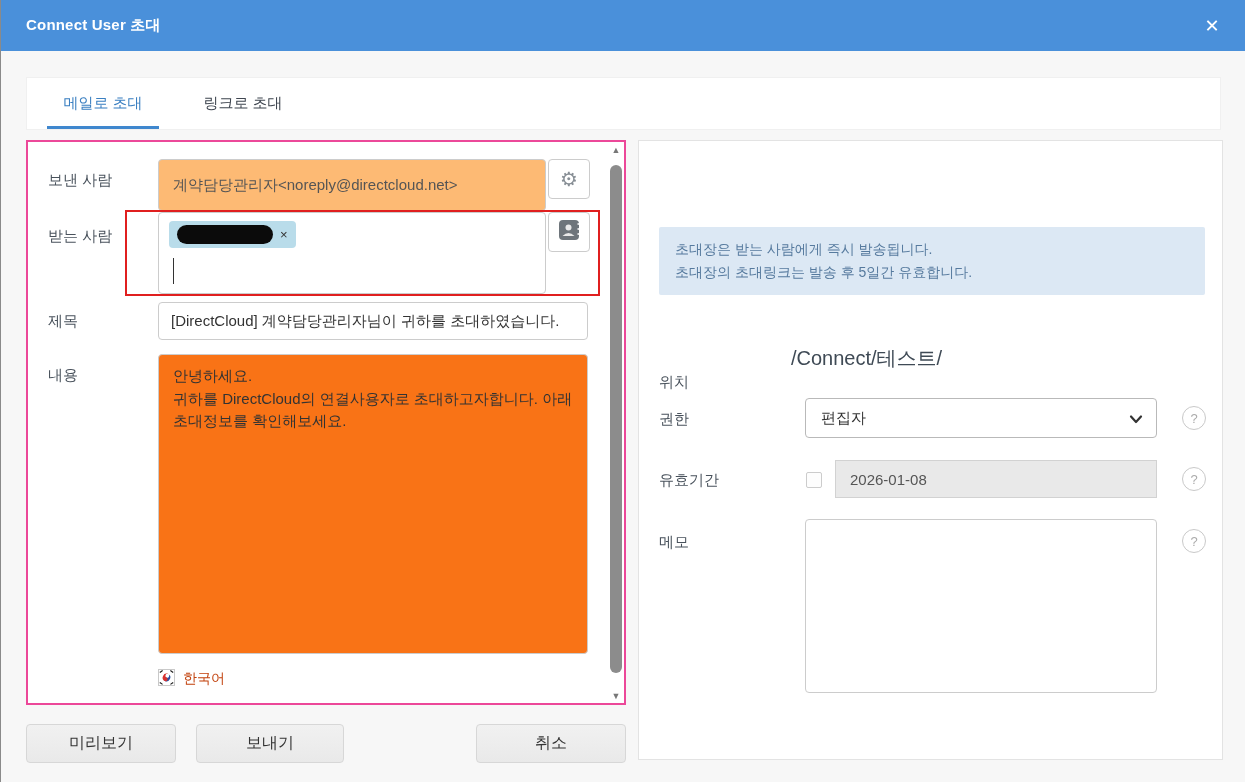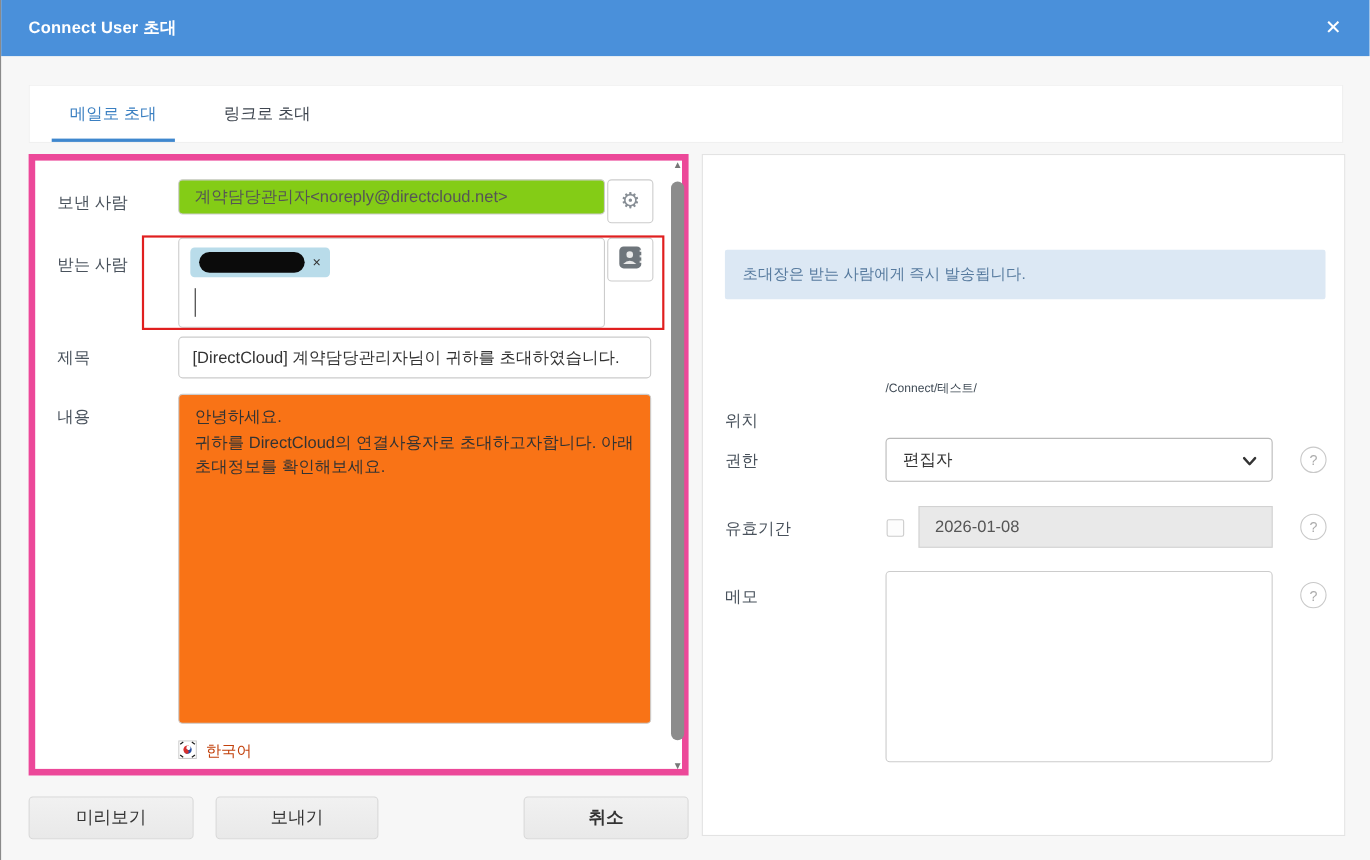--- a/index.html
+++ b/index.html
@@ -30,26 +30,26 @@
   }
   .tab { position:absolute; top:0; height:100%; width:112px;
     display:flex; align-items:center; justify-content:center;
     font-size:15px; cursor:pointer; }
   .tab.mail { left:20px; color:#3a7fc1; }
   .tab.link { left:160px; color:#3f4650; }
   .tab-underline { position:absolute; left:20px; bottom:0; width:112px; height:3px; background:#3f87ce; }
   
   .left-panel {
     position:absolute; left:25px; top:140px; width:600px; height:565px;
-    background:#fff; border:6px solid #ec4899;
+    background:#fff; border:2px solid #ec4899;
   }
   .flabel { position:absolute; left:20px; font-size:15px; color:#49525c; }
   .sender-input {
-    position:absolute; left:130px; top:17px; width:388px; height:32px;
-    background:#84cc16; border:1px solid #ccc; border-radius:4px;
+    position:absolute; left:130px; top:17px; width:388px; height:52px;
+    background:#fdba74; border:1px solid #ccc; border-radius:4px;
     font-size:15px; color:#555; padding:0 14px;
     font-family:"Liberation Sans","DejaVu Sans",sans-serif;
   }
   .icon-btn {
     position:absolute; width:42px; height:40px; background:#fff;
     border:1px solid #ccc; border-radius:4px; cursor:pointer;
     display:flex; align-items:center; justify-content:center;
   }
   .gear-btn { left:520px; top:17px; }
   .gear-glyph { font-size:20px; color:#878e95; line-height:1; }
@@ -90,34 +90,34 @@
   .sb-thumb { position:absolute; left:4px; top:20px; width:12px; height:508px; background:#8c8c8c; border-radius:6px; cursor:pointer; }
   
   .btn {
     position:absolute; top:724px; height:39px;
     background:linear-gradient(#f1f1f1,#e9e9e9); border:1px solid #d7d7d7; border-radius:4px;
     font-size:16px; color:#333; cursor:pointer;
     font-family:"Liberation Sans","DejaVu Sans",sans-serif;
   }
   .btn-preview { left:25px; width:150px; }
   .btn-send { left:195px; width:148px; }
-  .btn-cancel { left:475px; width:150px;font-weight:bold; }
+  .btn-cancel { left:475px; width:150px; }
   
   .right-panel {
     position:absolute; left:637px; top:140px; width:585px; height:620px;
     background:#fff; border:1px solid #e3e3e3;
   }
   .desc { position:absolute; left:20px; top:25px; width:550px; font-size:15px; color:#5d7d9c; line-height:1.5; }
   .notice {
     position:absolute; left:20px; top:86px; width:546px;
     background:#dce8f4; border-radius:2px; padding:11px 16px;
     font-size:14px; color:#567a9e; line-height:1.65;
   }
   .rlabel { position:absolute; left:20px; font-size:15px; color:#49525c; }
-  .loc-value { position:absolute; left:166px; top:204px; font-size:11px; color:#3f4a55; }
+  .loc-value { position:absolute; left:152px; top:204px; font-size:20px; color:#3f4a55; }
   .select-box {
     position:absolute; left:166px; top:257px; width:352px; height:40px;
     background:#fff; border:1px solid #b9b9b9; border-radius:4px;
     display:flex; align-items:center; padding:0 15px; font-size:15px; color:#333; cursor:pointer;
   }
   .select-chevron { position:absolute; right:13px; top:13px; }
   .checkbox {
     position:absolute; left:167px; top:331px; width:16px; height:16px;
     background:#fdfdfd; border:1px solid #ccc; border-radius:2px; cursor:pointer;
   }
@@ -215,20 +215,21 @@
   <div class="sb-arrow sb-down">▼</div>
 </div>
 
 <button class="btn btn-preview">미리보기</button>
 <button class="btn btn-send">보내기</button>
 <button class="btn btn-cancel">취소</button>
 
 <div class="right-panel">
   <div class="notice">
     <div>초대장은 받는 사람에게 즉시 발송됩니다.</div>
+    <div>초대장의 초대링크는 발송 후 5일간 유효합니다.</div>
   </div>
 
   <div class="rlabel" style="top:204px;margin-top:28px;">위치</div>
   <div class="loc-value">/Connect/테스트/</div>
 
   <div class="rlabel" style="top:269px;">권한</div>
   <div class="select-box">
     <span>편집자</span>
     <span class="select-chevron">
       <svg width="14" height="14" viewBox="0 0 14 14">

